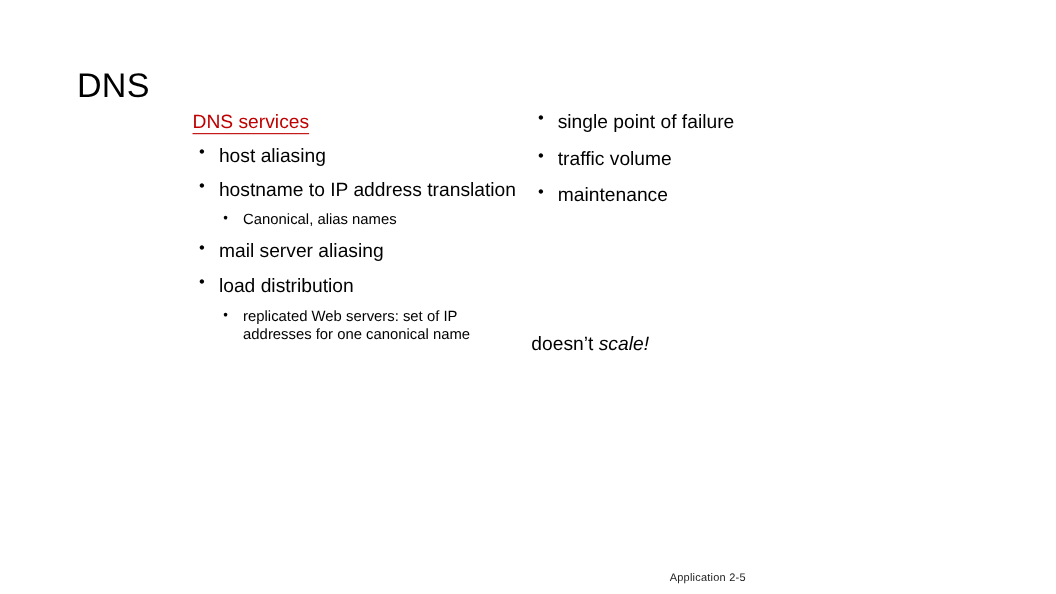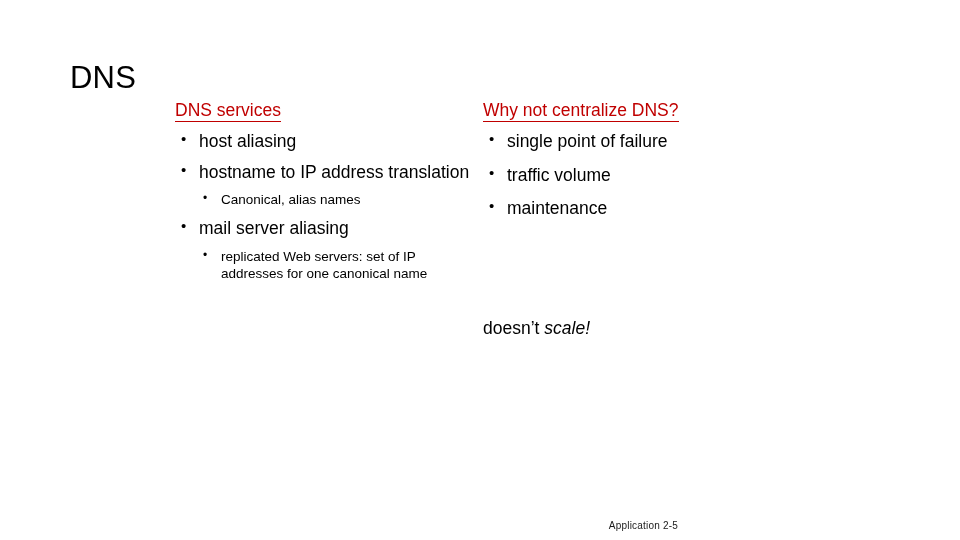--- a/index.html
+++ b/index.html
@@ -106,21 +106,21 @@
     top: -1px;
     font-size: 12px;
     line-height: 1.3;
     color: #000000;
   }
 
   
   .scale-note {
     position: absolute;
     left: 483px;
-    top: 318px;
+    top: 302px;
     font-size: 17.5px;
     line-height: 1.2;
     color: #000000;
     white-space: nowrap;
   }
   .scale-note .ital {
     font-style: italic;
   }
 
   
@@ -153,33 +153,31 @@
       <li class="bullet1">host aliasing</li>
 
       <li class="bullet1">hostname to IP address translation</li>
 
       <ul class="lvl2">
         <li class="bullet2">Canonical, alias names</li>
       </ul>
 
       <li class="bullet1">mail server aliasing</li>
 
+      <li class="bullet1">load distribution</li>
 
       <ul class="lvl2">
         <li class="bullet2">replicated Web servers: set of IP addresses for one canonical name</li>
       </ul>
 
     </ul>
   </div>
 
   <div class="col col-right">
 
-    <div class="col-heading">
-      <span class="u">Why not centralize DNS?</span>
-    </div>
 
     <ul class="lvl1">
       <li class="bullet1">single point of failure</li>
       <li class="bullet1">traffic volume</li>
       <li class="bullet1">maintenance</li>
     </ul>
   </div>
 
   <div class="scale-note"><span>doesn’t </span><span class="ital">scale!</span></div>
 

